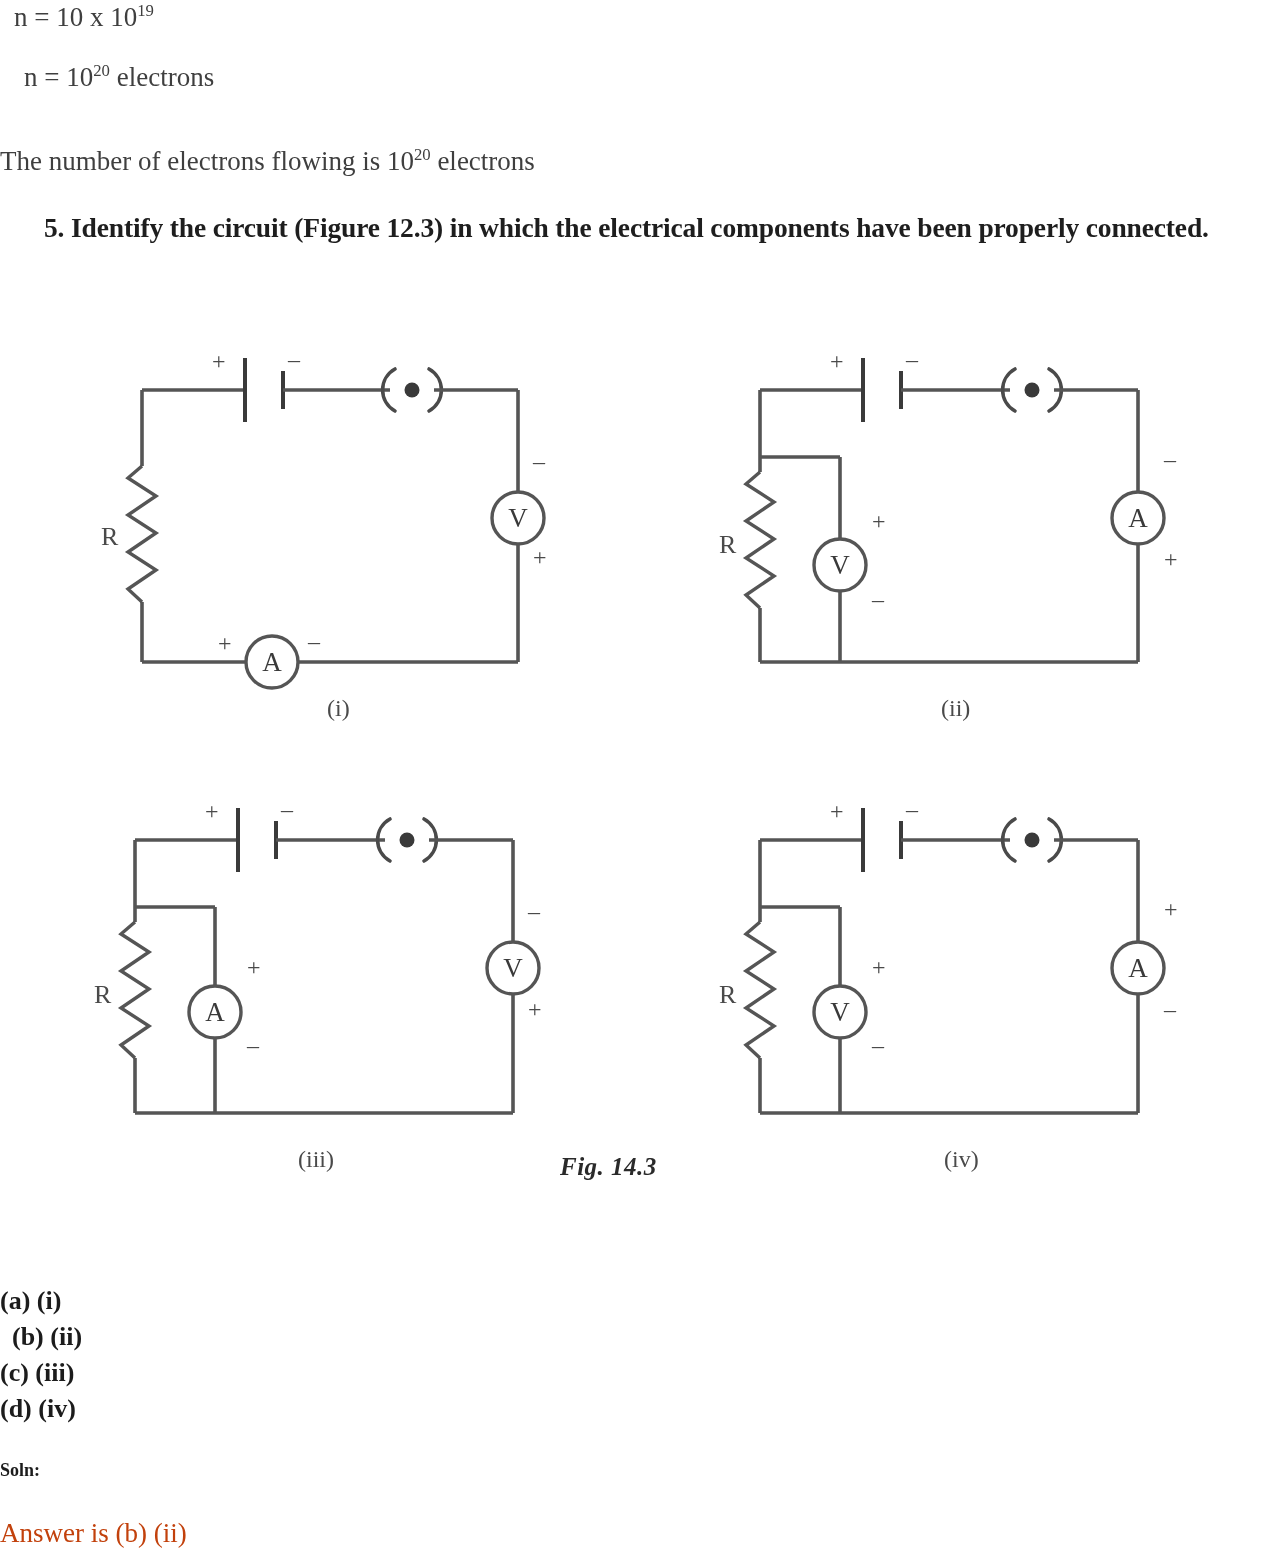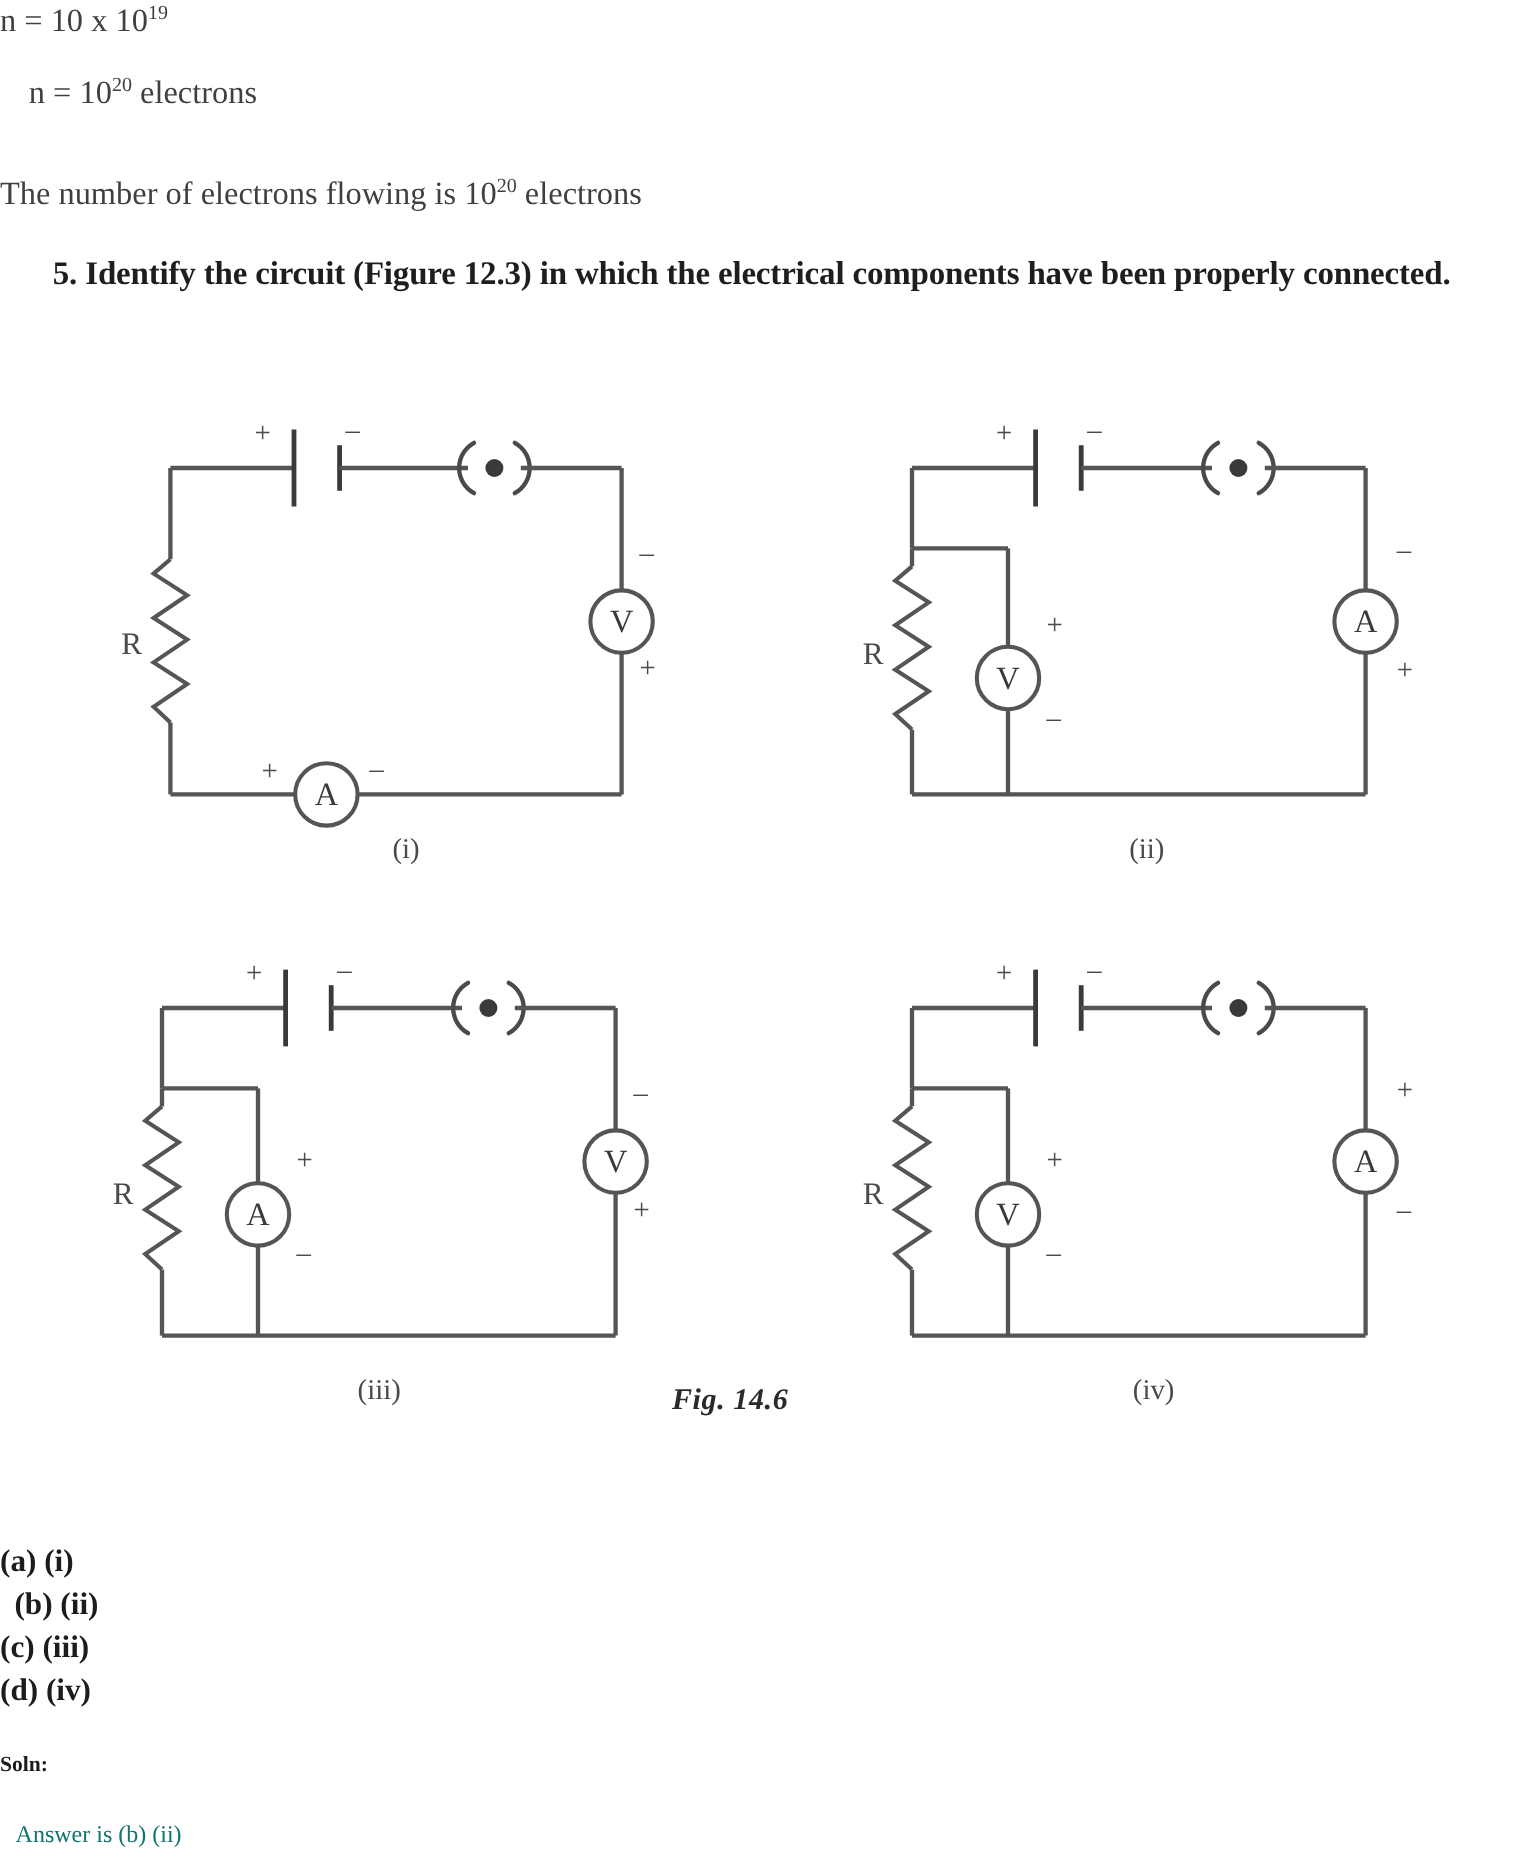--- a/index.html
+++ b/index.html
@@ -56,23 +56,23 @@
     position: absolute;
     left: 0px;
     font-size: 18px;
     font-weight: bold;
     color: #1c1c1c;
     white-space: nowrap;
   }
 
   .answer {
     position: absolute;
-    left: 13px;
-    font-size: 20px;
-    color: #0f766e;
+    left: 0px;
+    font-size: 27px;
+    color: #c2410c;
     white-space: nowrap;
   }
 
   
   #figure {
     position: absolute;
     left: 0px;
     top: 320px;
     width: 1272px;
     height: 880px;
@@ -95,21 +95,21 @@
   .sub-label {
     position: absolute;
     font-size: 24px;
     color: #4a4a4a;
     white-space: nowrap;
   }
 </style>
 </head>
 <body>
 
-<div class="text-line" style="left:0px; top:0px;">
+<div class="text-line" style="left:14px; top:0px;">
   <span>n = 10 x 10</span><sup>19</sup>
 </div>
 
 <div class="text-line" style="left:0px; top:60px;margin-left:24px;">
   <span>n = 10</span><sup>20</sup><span> electrons</span>
 </div>
 
 <div class="text-line" style="left:0px; top:132px;margin-top:12px;">
   <span>The number of electrons flowing is 10</span><sup>20</sup><span> electrons</span>
 </div>
@@ -296,21 +296,21 @@
 
   <span class="sub-label" style="left:830px; top:478px;">+</span>
   <span class="sub-label" style="left:906px; top:476px;">–</span>
   <span class="sub-label" style="left:719px; top:660px; font-size:26px;">R</span>
   <span class="sub-label" style="left:872px; top:634px;">+</span>
   <span class="sub-label" style="left:872px; top:712px;">–</span>
   <span class="sub-label" style="left:1164px; top:576px;">+</span>
   <span class="sub-label" style="left:1164px; top:676px;">–</span>
   <span class="sub-label" style="left:944px; top:826px;">(iv)</span>
 
-  <span class="fig-caption" style="left:560px; top:833px;">Fig. 14.6</span>
+  <span class="fig-caption" style="left:560px; top:833px;">Fig. 14.3</span>
 </div>
 
 <div class="opt" style="top:1286px;">(a) (i)</div>
 <div class="opt" style="top:1322px;margin-left:12px;">(b) (ii)</div>
 <div class="opt" style="top:1358px;">(c) (iii)</div>
 <div class="opt" style="top:1394px;">(d) (iv)</div>
 
 <div class="soln" style="top:1460px;">Soln:</div>
 <div class="answer" style="top:1518px;">Answer is (b) (ii)</div>
 

